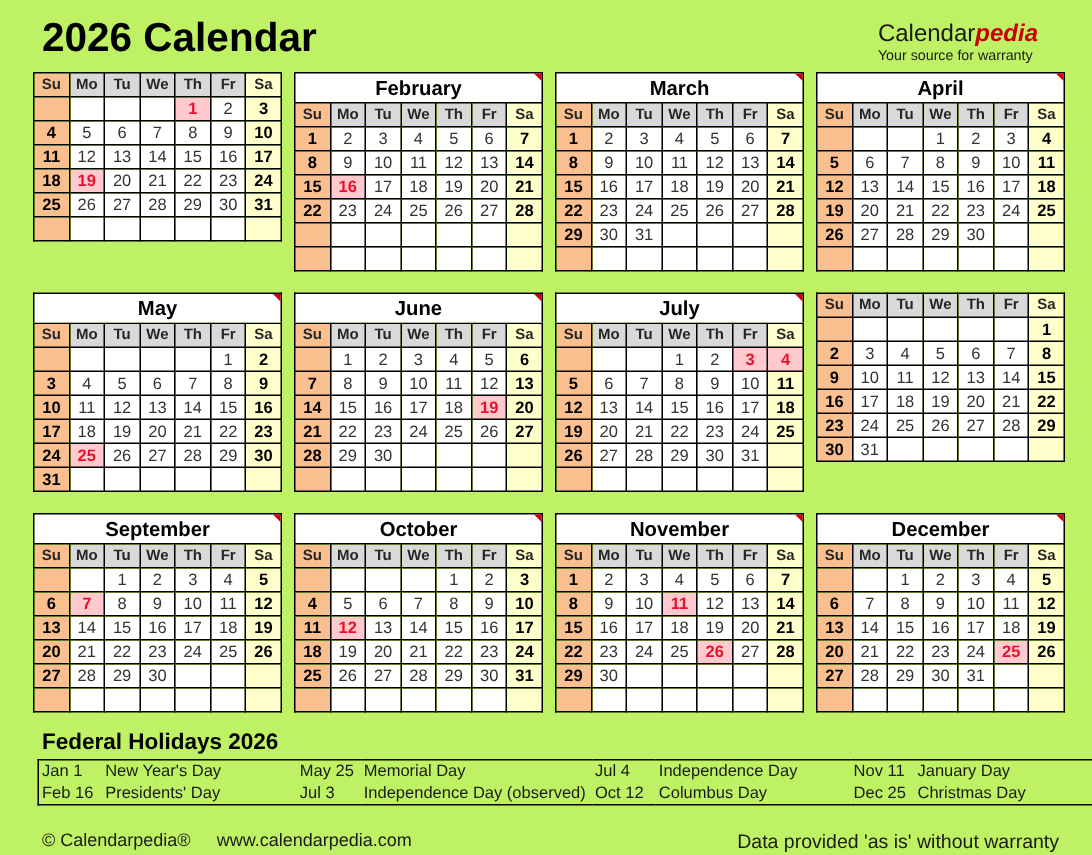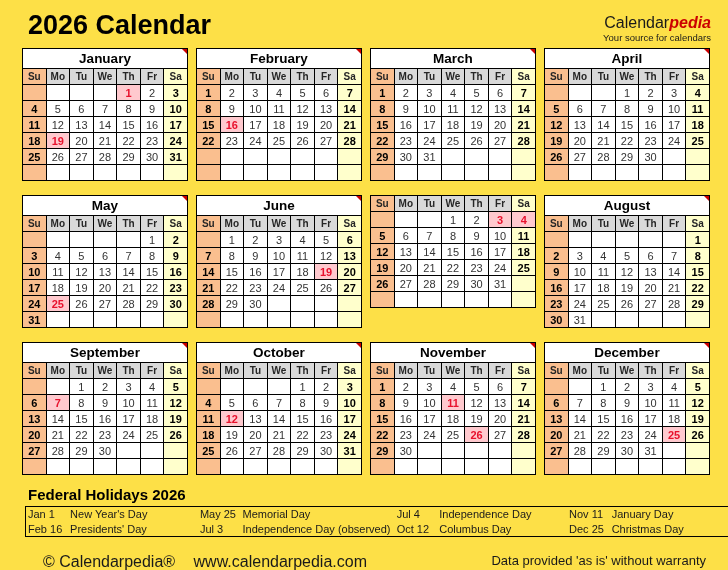--- a/index.html
+++ b/index.html
@@ -1,22 +1,22 @@
 <!DOCTYPE html>
 <html style="--sunday-bg: #FABF8F; --saturday-bg: #FFFFCC; --header-bg: #D9D9D9; --holiday-bg: #FFC9CE; --holiday-text: #E8112D; --accent-red: #CC0000;"><head>
 <meta charset="utf-8">
 <style>
   * { margin:0; padding:0; box-sizing:border-box; }
   html,body { width:728px; height:570px; background:#fff; overflow:hidden;
               font-family:"Liberation Sans", sans-serif; }
-  .page { position:relative; width:728px; height:570px; background:#fde047; }
+  .page { position:relative; width:728px; height:570px; background:#bef264; }
 
   
   .page-title { position:absolute; left:28px; top:10px; font-size:27px; font-weight:bold; color:#000; letter-spacing:0; }
-  .logo { position:absolute; right:17px; top:14px; text-align:right; line-height:1.1; }
+  .logo { position:absolute; right:36px; top:14px; line-height:1.1; }
   .logo-line { font-size:16px; color:#1a1a1a; }
   .logo-red { color:var(--accent-red); font-style:italic; font-weight:bold; }
   .tagline { font-size:9.5px; color:#1a1a1a; margin-top:1px; }
 
   
   .months-grid { position:absolute; left:22px; top:48px; width:688px;
                  display:grid; grid-template-columns:repeat(4,166px); column-gap:8px; row-gap:14px; }
   .month { width:166px; }
   .month-title { position:relative; height:20px; line-height:19px; text-align:center;
                  font-size:13.5px; font-weight:bold; color:#000;
@@ -35,44 +35,40 @@
   
   .holidays { position:absolute; left:25px; top:486px; width:681px; }
   .holidays-title { font-size:15px; font-weight:bold; color:#000; margin-left:3px; }
   table.holidays-table { border-collapse:collapse; width:715px; margin-top:3px; border:1px solid #000; }
   table.holidays-table td { font-size:11px; color:#1a1a1a; height:15px; padding:0 2px; white-space:nowrap; overflow:hidden; }
   td.hdate { width:42px; padding-left:4px; }
   td.hname { width:128px; }
 
   .footer-row { position:absolute; left:25px; top:553px; width:681px;
                 display:flex; justify-content:space-between; align-items:flex-start; }
-  .copyright { font-size:16px; color:#1a1a1a; margin-left:18px;text-align:right; }
+  .copyright { font-size:12px; color:#1a1a1a; margin-left:3px;text-align:right; }
   .copyright .site { margin-left:14px; }
   .disclaimer { font-size:13px; color:#1a1a1a; }
 </style>
 </head>
 <body>
 
 <div class="page">
 
   <div class="page-title">2026 Calendar</div>
 
   <div class="logo">
     <div class="logo-line">
       <span>Calendar</span><span class="logo-red">pedia</span>
     </div>
-    <div class="tagline">Your source for calendars</div>
+    <div class="tagline">Your source for warranty</div>
   </div>
 
   <div class="months-grid" id="months-grid">
   <div class="month">
-    <div class="month-title">
-      <span class="mt-text">January</span>
-      <span class="corner"></span>
-    </div>
     <table class="cal">
       <thead>
             <tr>
               <th class="sun">Su</th>
               <th class="wd">Mo</th>
               <th class="wd">Tu</th>
               <th class="wd">We</th>
               <th class="wd">Th</th>
               <th class="wd">Fr</th>
               <th class="sat">Sa</th>
@@ -511,20 +507,24 @@
               <td class="wd"></td>
               <td class="wd"></td>
               <td class="wd"></td>
               <td class="sat"></td>
             </tr>
           </tbody>
     </table>
   </div>
 
   <div class="month">
+    <div class="month-title">
+      <span class="mt-text">July</span>
+      <span class="corner"></span>
+    </div>
     <table class="cal">
       <thead>
             <tr>
               <th class="sun">Su</th>
               <th class="wd">Mo</th>
               <th class="wd">Tu</th>
               <th class="wd">We</th>
               <th class="wd">Th</th>
               <th class="wd">Fr</th>
               <th class="sat">Sa</th>
@@ -583,24 +583,20 @@
               <td class="wd"></td>
               <td class="wd"></td>
               <td class="wd"></td>
               <td class="sat"></td>
             </tr>
           </tbody>
     </table>
   </div>
 
   <div class="month">
-    <div class="month-title">
-      <span class="mt-text">August</span>
-      <span class="corner"></span>
-    </div>
     <table class="cal">
       <thead>
             <tr>
               <th class="sun">Su</th>
               <th class="wd">Mo</th>
               <th class="wd">Tu</th>
               <th class="wd">We</th>
               <th class="wd">Th</th>
               <th class="wd">Fr</th>
               <th class="sat">Sa</th>

